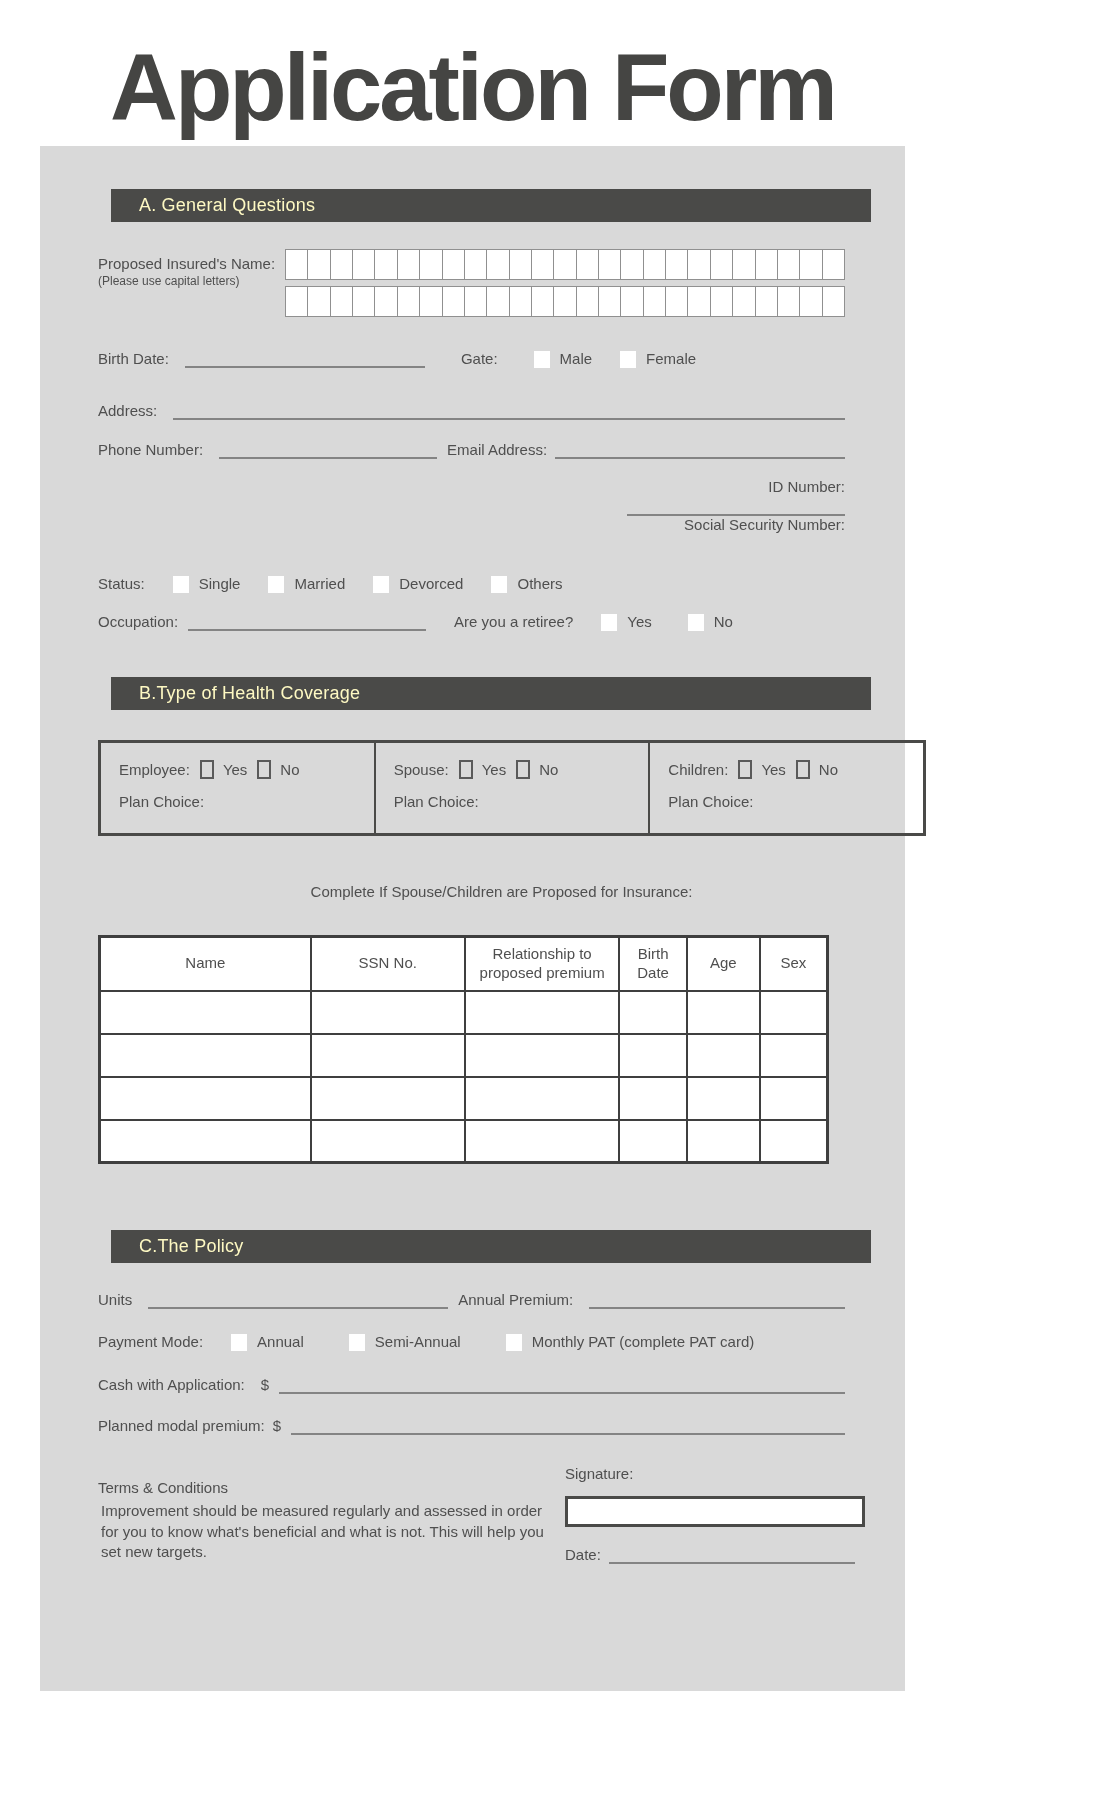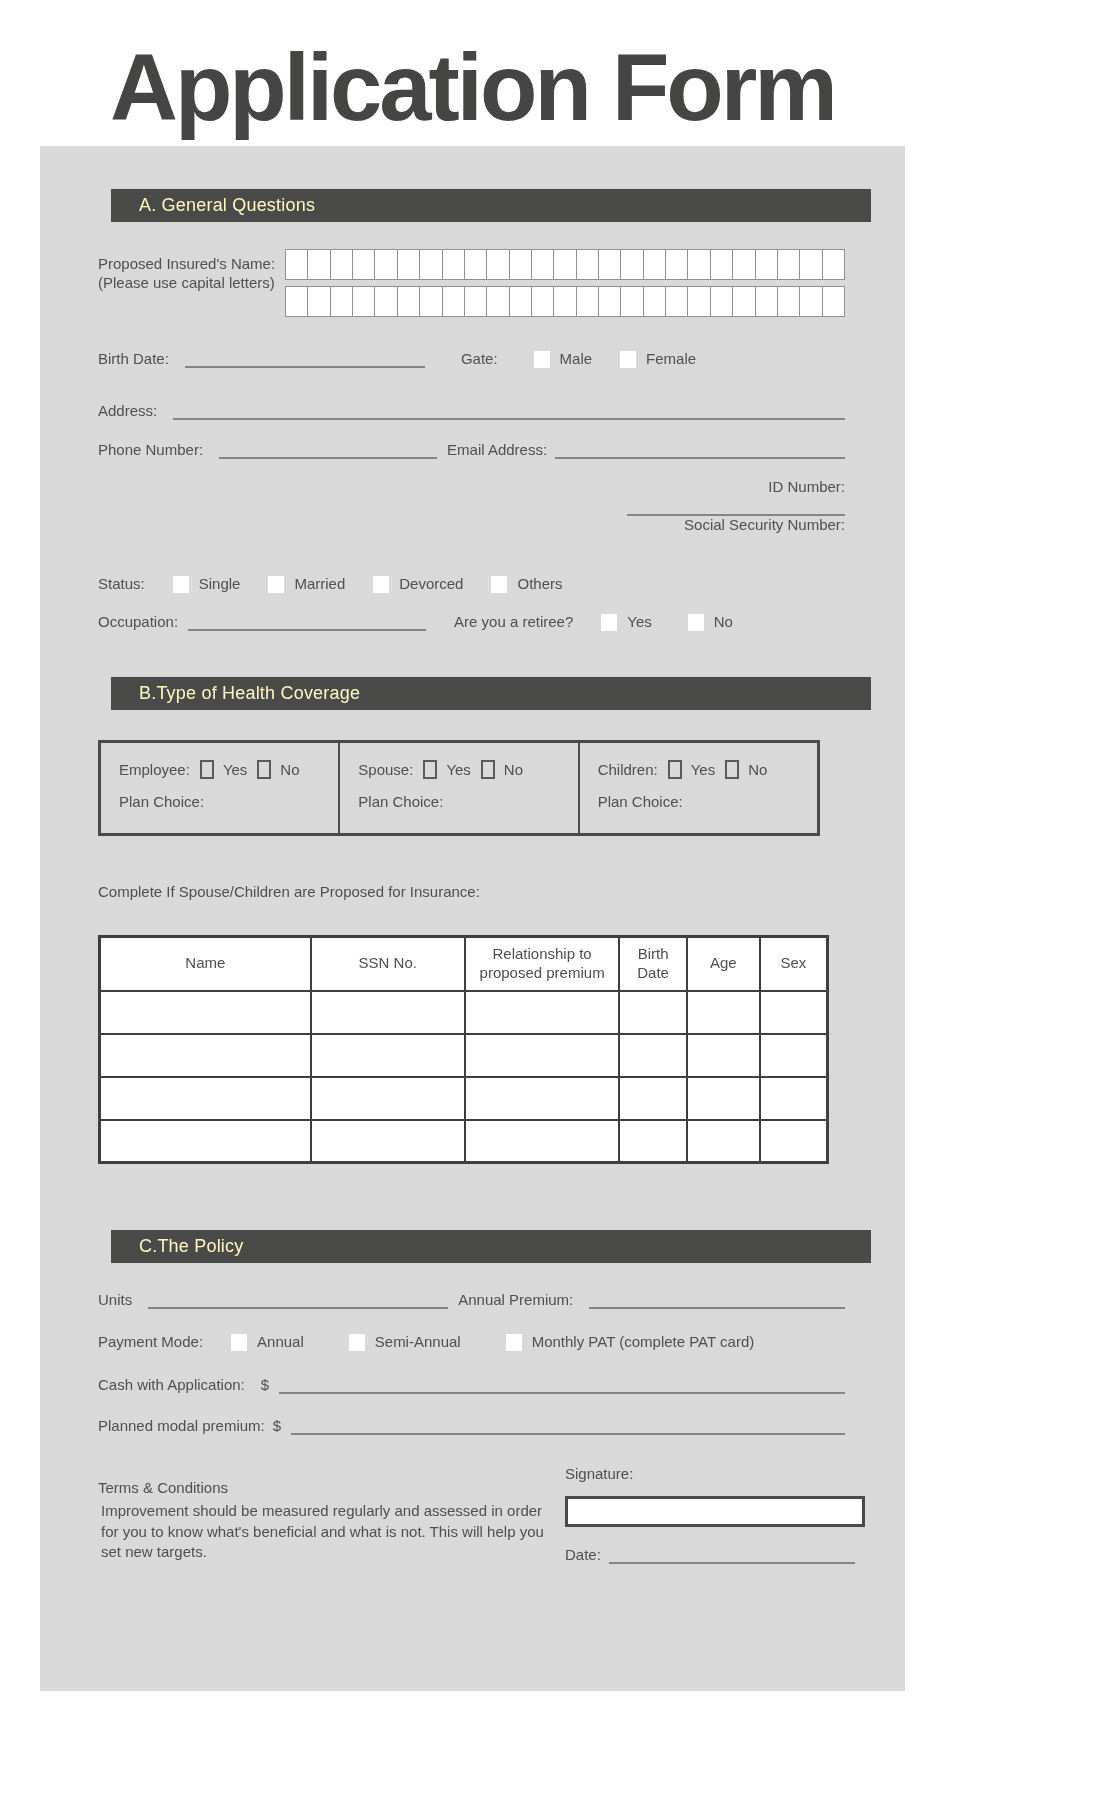--- a/index.html
+++ b/index.html
@@ -36,51 +36,51 @@
 
   
   .cbw { width:16px; height:17px; background:#ffffff; display:inline-block; flex:0 0 auto; }
   .cbo { width:14px; height:19px; background:transparent; border:2px solid #5a5a5a; display:inline-block; flex:0 0 auto; }
   .optlbl { white-space:nowrap; padding-bottom:1px; }
 
   
   .name-row { display:flex; align-items:flex-start; margin-top:27px; }
   .name-labels { width:187px; flex:0 0 auto; padding-top:6px; }
   .name-labels .main { font-size:15px; }
-  .name-labels .note { font-size:15px; margin-top:2px; }
+  .name-labels .note { font-size:12px; margin-top:2px; }
   .boxrows { flex:1 1 auto; }
   .boxrow { display:flex; }
   .boxrow + .boxrow { margin-top:6px; }
   .namecell {
     flex:1 1 0; height:31px; background:#ffffff;
     border:1px solid #909090; margin-left:-1px;
   }
   .namecell:first-child { margin-left:0; }
 
   
   .row-birth { margin-top:31px; }
   .row-addr  { margin-top:32px; }
   .row-phone { margin-top:19px; }
   .row-id    { margin-top:19px;flex-direction:column; }
   .row-status{ margin-top:21px; align-items:center; }
   .row-occ   { margin-top:18px; }
 
   
   .bar-b { margin-top:46px; }
   .coverage {
-    margin:30px 0 0 58px; width:722px; height:96px;
+    margin:30px 0 0 58px; width:828px; height:96px;
     border:3px solid #4a4a48; display:flex;
   }
   .cov-col { flex:1 1 0; padding:17px 0 0 18px; }
   .cov-col + .cov-col { border-left:2px solid #4a4a48; }
   .cov-opt { display:flex; align-items:center; }
   .cov-opt .cbo { margin:0 9px 0 10px; }
   .cov-plan { margin-top:14px; }
 
-  .tbl-intro { margin:47px 0 0 58px; }
+  .tbl-intro { margin:47px 0 0 58px;text-align:center; }
   table.dep {
     margin:35px 0 0 58px; width:731px;
     border-collapse:collapse; background:#ffffff;
     border:3px solid #3f3f3f;
   }
   table.dep th, table.dep td { border:2px solid #3f3f3f; }
   table.dep th {
     font-weight:normal; font-size:15px; color:#4f4f4f;
     text-align:center; height:54px; padding:2px 6px; line-height:1.25;
   }

